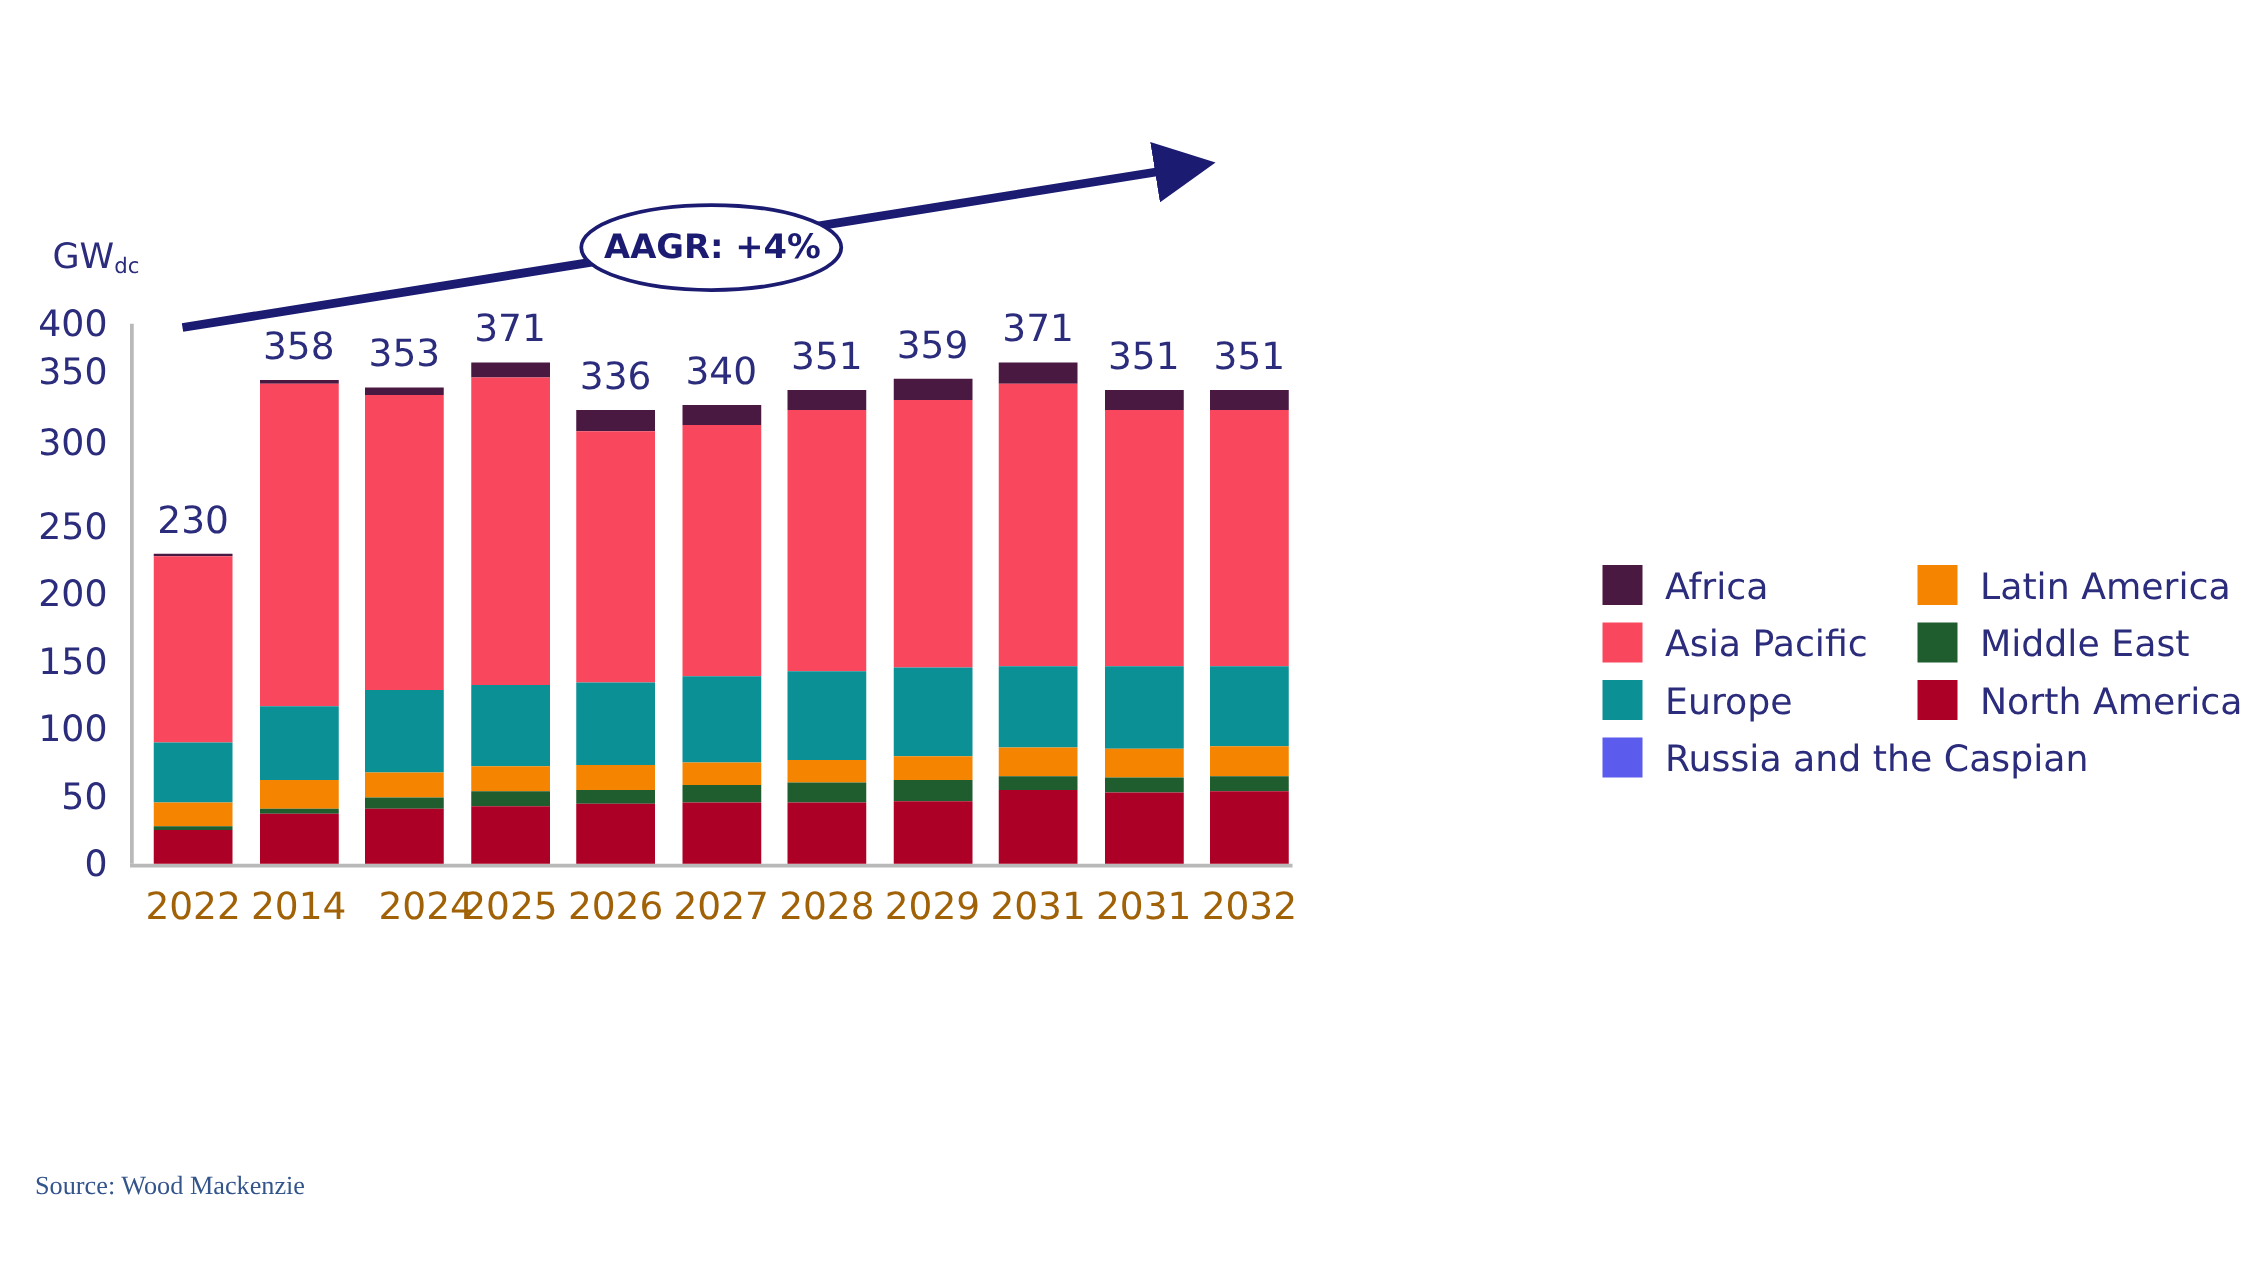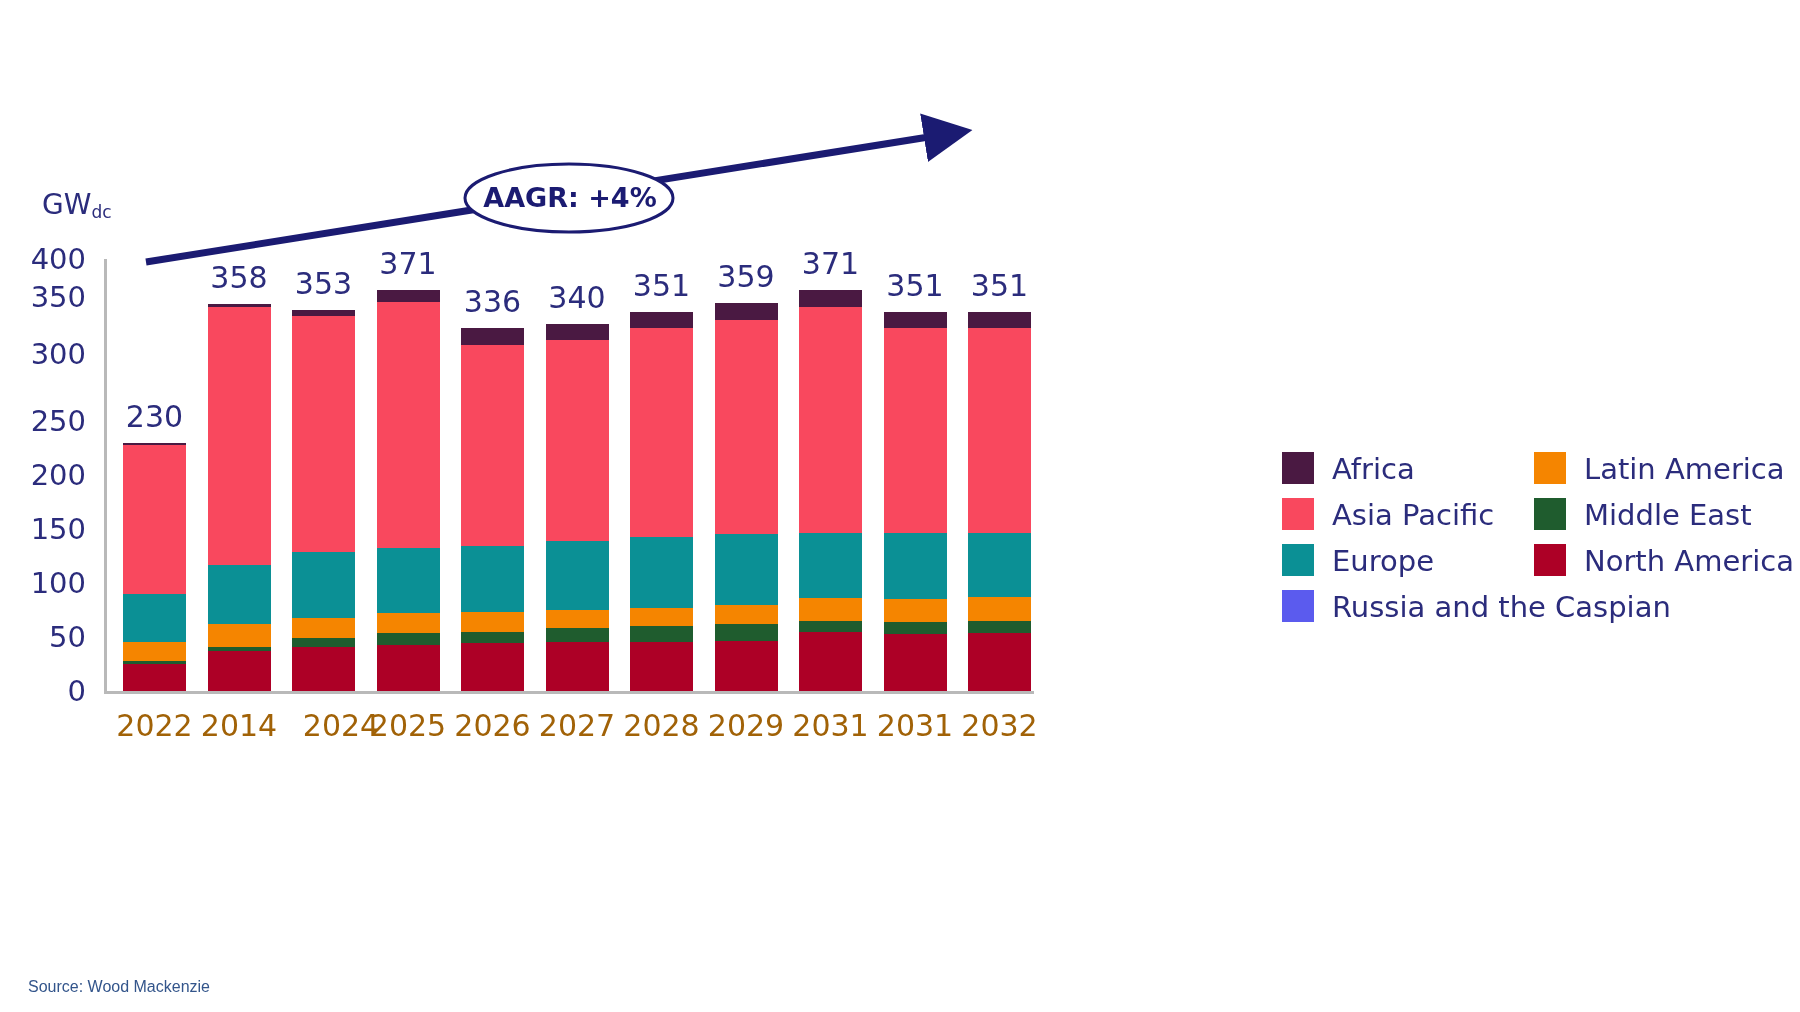--- a/index.html
+++ b/index.html
@@ -25,24 +25,24 @@
     font-size: 37px;
     color: #2b2c7c;
     font-family: "DejaVu Sans", sans-serif;
     font-weight: 400;
     letter-spacing: 0.1px;
     white-space: nowrap;
   }
   .source-note {
     position: absolute;
     left: 28px;
-    top: 978px;
-    font-size: 16px;
+    top: 936px;
+    font-size: 21px;
     color: #33558b;
-    font-family: Liberation Sans, sans-serif;
+    font-family: Liberation Serif, serif;
     white-space: nowrap;
   }
   
   #plot {
     position: absolute;
     left: 104px;
     top: 259px;
     width: 1075px;
     height: 432px;
   }

